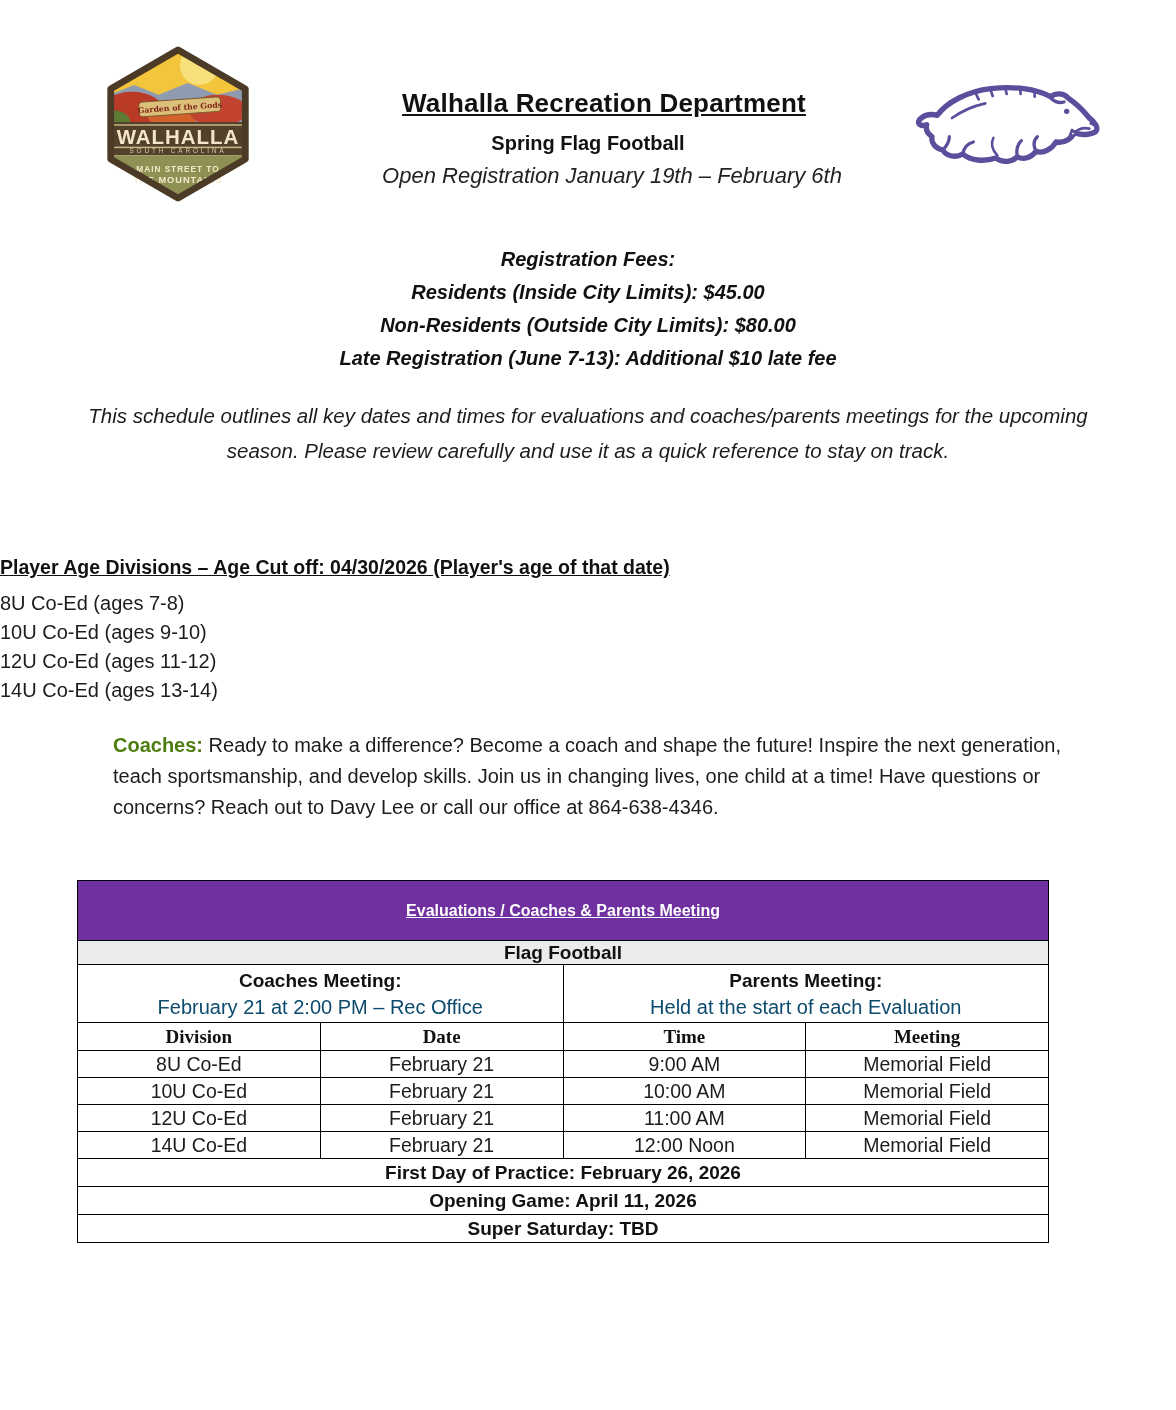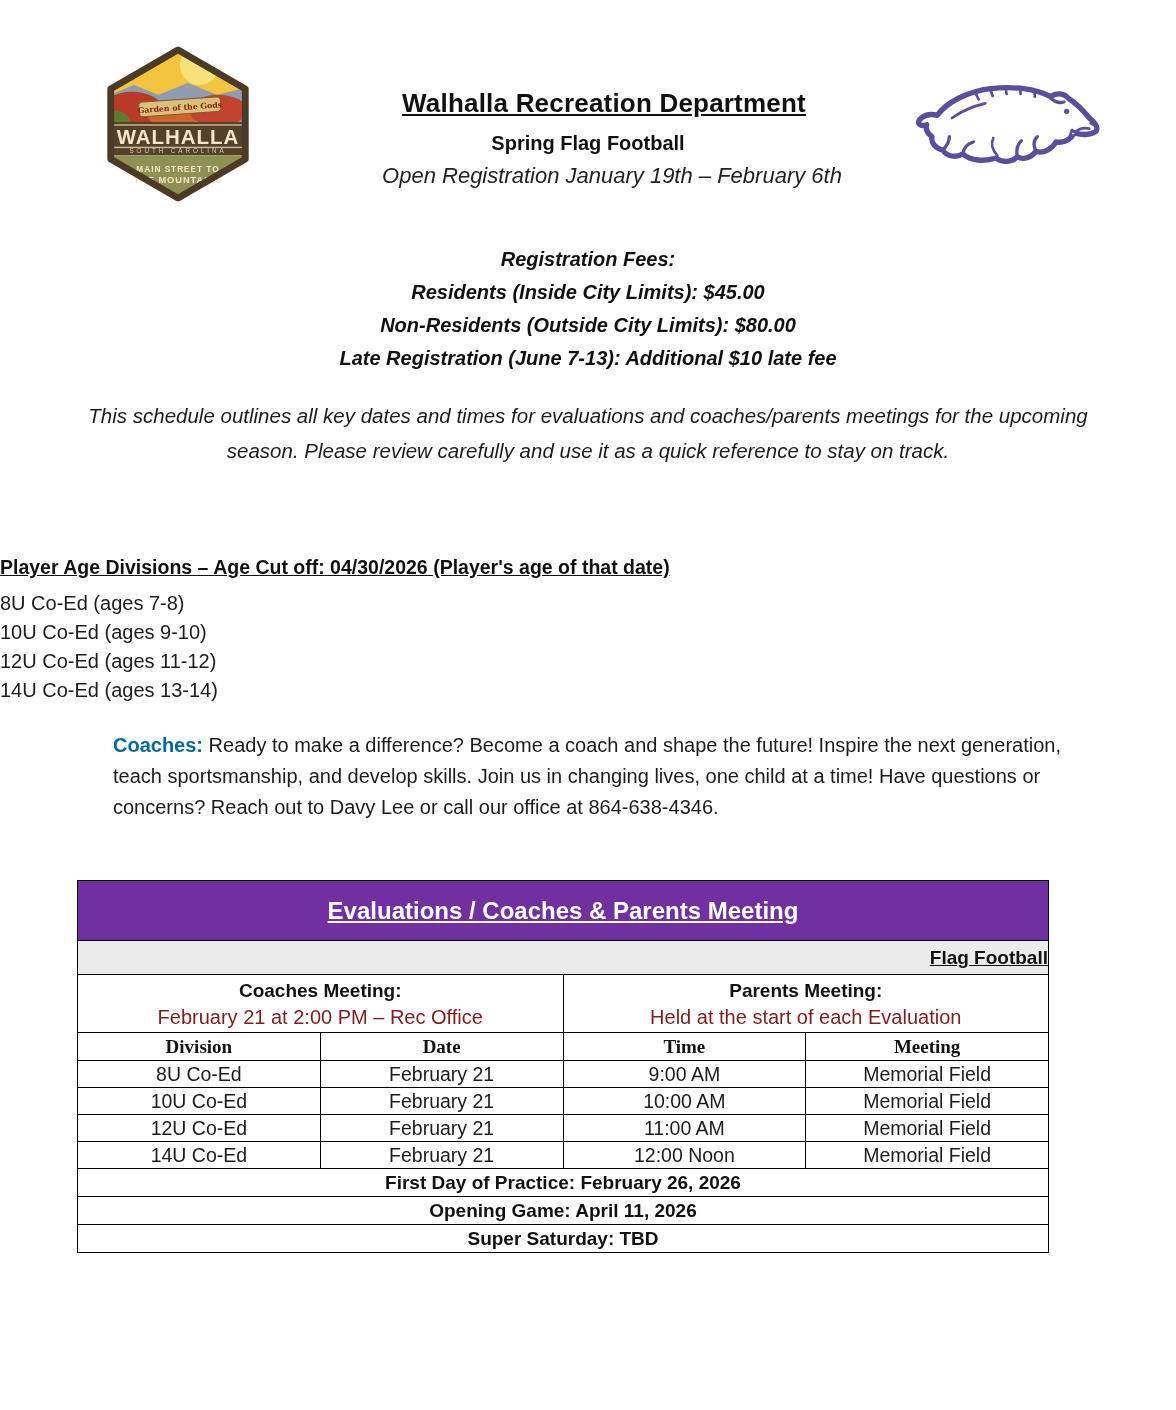--- a/index.html
+++ b/index.html
@@ -32,37 +32,37 @@
            font-size: 20.5px; font-style: italic; line-height: 35px; color: #1c1c1c; }
 
   
   .divisions { position: absolute; top: 556px; left: 0; width: 100%; text-align: left; }
   .divisions-heading { font-size: 19.5px; font-weight: bold; text-decoration: underline; margin-bottom: 10px; }
   .divisions-list { font-size: 20px; line-height: 29px; color: #1c1c1c; }
 
   
   .coaches-note { position: absolute; top: 730px; left: 113px; width: 962px;
                   font-size: 20px; line-height: 31px; color: #1c1c1c; }
-  .coaches-note .lbl { font-weight: bold; color: #0369a1; }
+  .coaches-note .lbl { font-weight: bold; color: #4d7c0f; }
 
   
   .schedule { position: absolute; top: 880px; left: 77px; }
   table { border-collapse: collapse; width: 972px; table-layout: fixed; }
   td { border: 1.5px solid #000; text-align: center; vertical-align: middle; overflow: hidden; }
   tr.title-row td {
     background: #7030A0; color: #ffffff; height: 60px;
-    font-size: 24px; font-weight: bold; text-decoration: underline;
+    font-size: 16px; font-weight: bold; text-decoration: underline;
   }
   tr.section-row td {
-    background: #EBEBEB; height: 34px;
-    font-size: 19px; font-weight: bold; text-decoration: underline; text-align: right;
+    background: #EBEBEB; height: 24px;
+    font-size: 19px; font-weight: bold; 
   }
   tr.meeting-row td { height: 58px; }
   .meeting-label { font-size: 19px; font-weight: bold; line-height: 27px; }
-  .meeting-detail { font-size: 20px; line-height: 27px; color: #7f1d1d; }
+  .meeting-detail { font-size: 20px; line-height: 27px; color: #0c4a6e; }
   tr.head-row td { height: 28px; font-size: 19px; font-weight: bold; font-family: Liberation Serif, serif; }
   tr.data-row td { height: 27px; font-size: 19.5px; color: #1c1c1c; }
   tr.footer-row td { height: 28px; font-size: 19px; font-weight: bold; }
 </style>
 </head>
 <body>
 
 <div class="page">
 
   <div class="badge">

